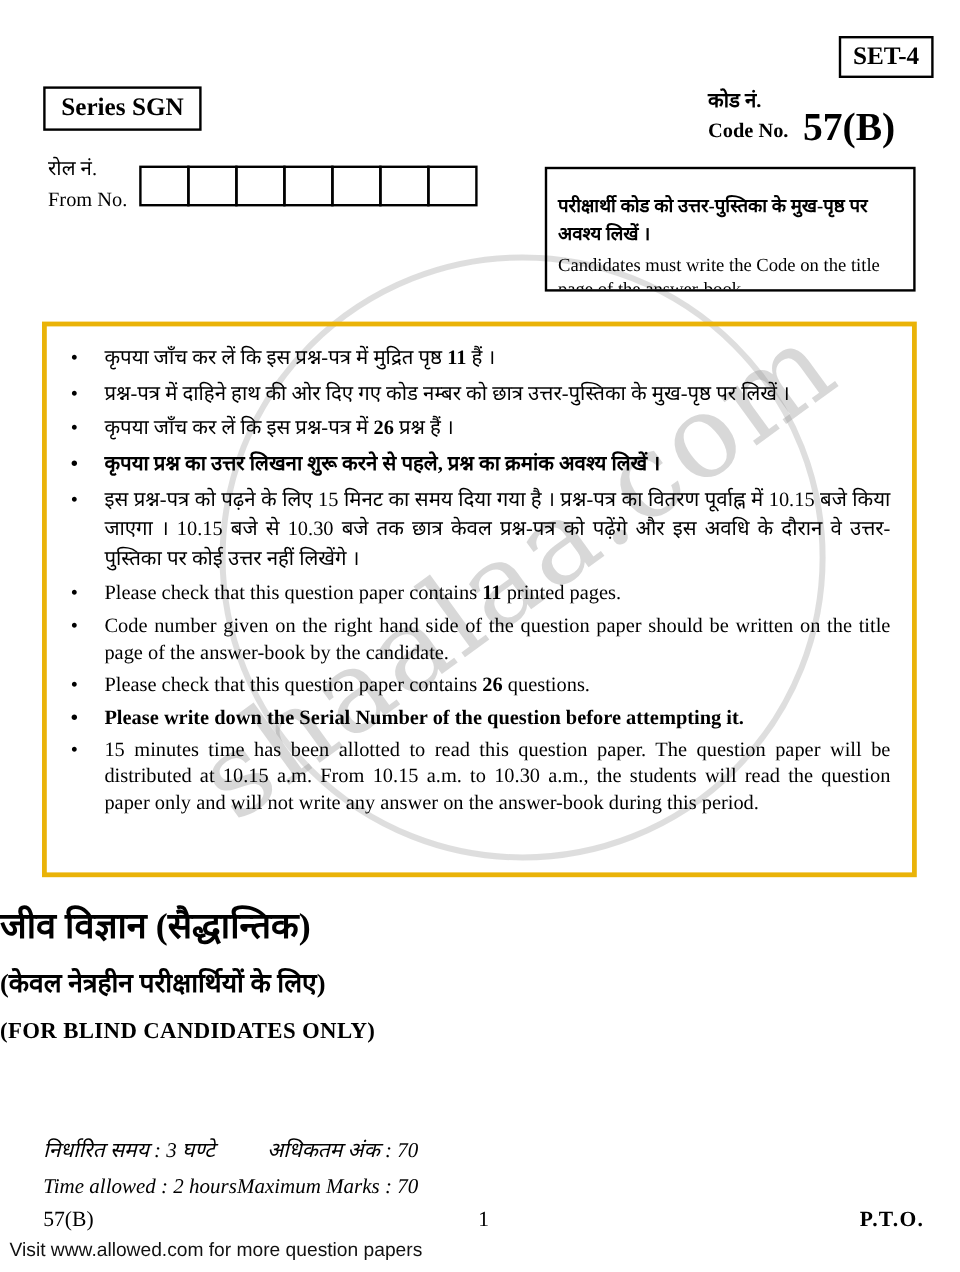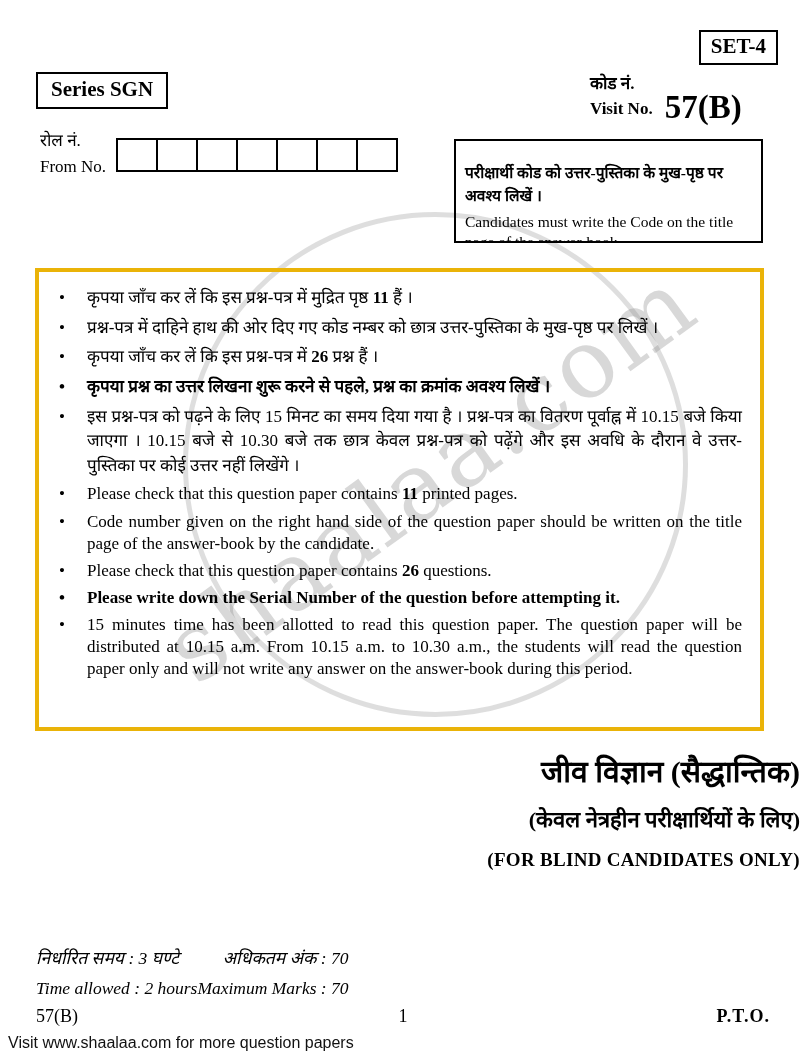--- a/index.html
+++ b/index.html
@@ -45,21 +45,21 @@
   .instructions ul { list-style:none; }
   .instructions li { position:relative; padding-left:32px; margin-bottom:5px;
                      text-align:justify; font-size:17px; }
   .instructions li::before { content:"\2022"; position:absolute; left:4px; top:0; }
   .instructions li.hi { line-height:1.45; }
   .instructions li.en { line-height:1.3; }
   .instructions li.bold { font-weight:bold; }
   .seg-bold { font-weight:bold; }
 
   
-  .title-block { position:absolute; left:0; right:0; top:750px; text-align:right; z-index:1; }
+  .title-block { position:absolute; left:0; right:0; top:750px; text-align:left; z-index:1; }
   .title-hi { font-size:30px; font-weight:bold; margin-bottom:12px; }
   .subtitle-hi { font-size:22px; font-weight:bold; margin-bottom:16px; }
   .title-en { font-size:25px; font-weight:bold; letter-spacing:0.5px; margin-bottom:11px; }
   .subtitle-en { font-size:19px; font-weight:bold; letter-spacing:0.3px; }
 
   
   .meta-row { position:absolute; left:36px; right:34px; top:944px; display:flex;
               font-style:italic; font-weight:normal;
               font-size:17.5px; line-height:1.7; z-index:1; }
   .meta-right { text-align:right; }
@@ -89,21 +89,21 @@
     <span>SET-4</span>
   </div>
 
   <div class="series-box">
     <span>Series SGN</span>
   </div>
 
   <div class="code-block">
     <div class="code-labels">
       <div>कोड नं.</div>
-      <div>Visit No.</div>
+      <div>Code No.</div>
     </div>
     <div class="code-number">57(B)</div>
   </div>
 
   <div class="roll-block">
     <div class="roll-labels">
       <div>रोल नं.</div>
       <div>From No.</div>
     </div>
     <div class="roll-boxes">
@@ -153,15 +153,15 @@
       <div>Maximum Marks : 70</div>
     </div>
   </div>
 
   <div class="footer-row">
     <span class="footer-left">57(B)</span>
     <span class="footer-center">1</span>
     <span class="footer-right">P.T.O.</span>
   </div>
 
-  <div class="site-caption">Visit www.shaalaa.com for more question papers</div>
+  <div class="site-caption">Visit www.allowed.com for more question papers</div>
 
 </div>
 
 </body></html>

